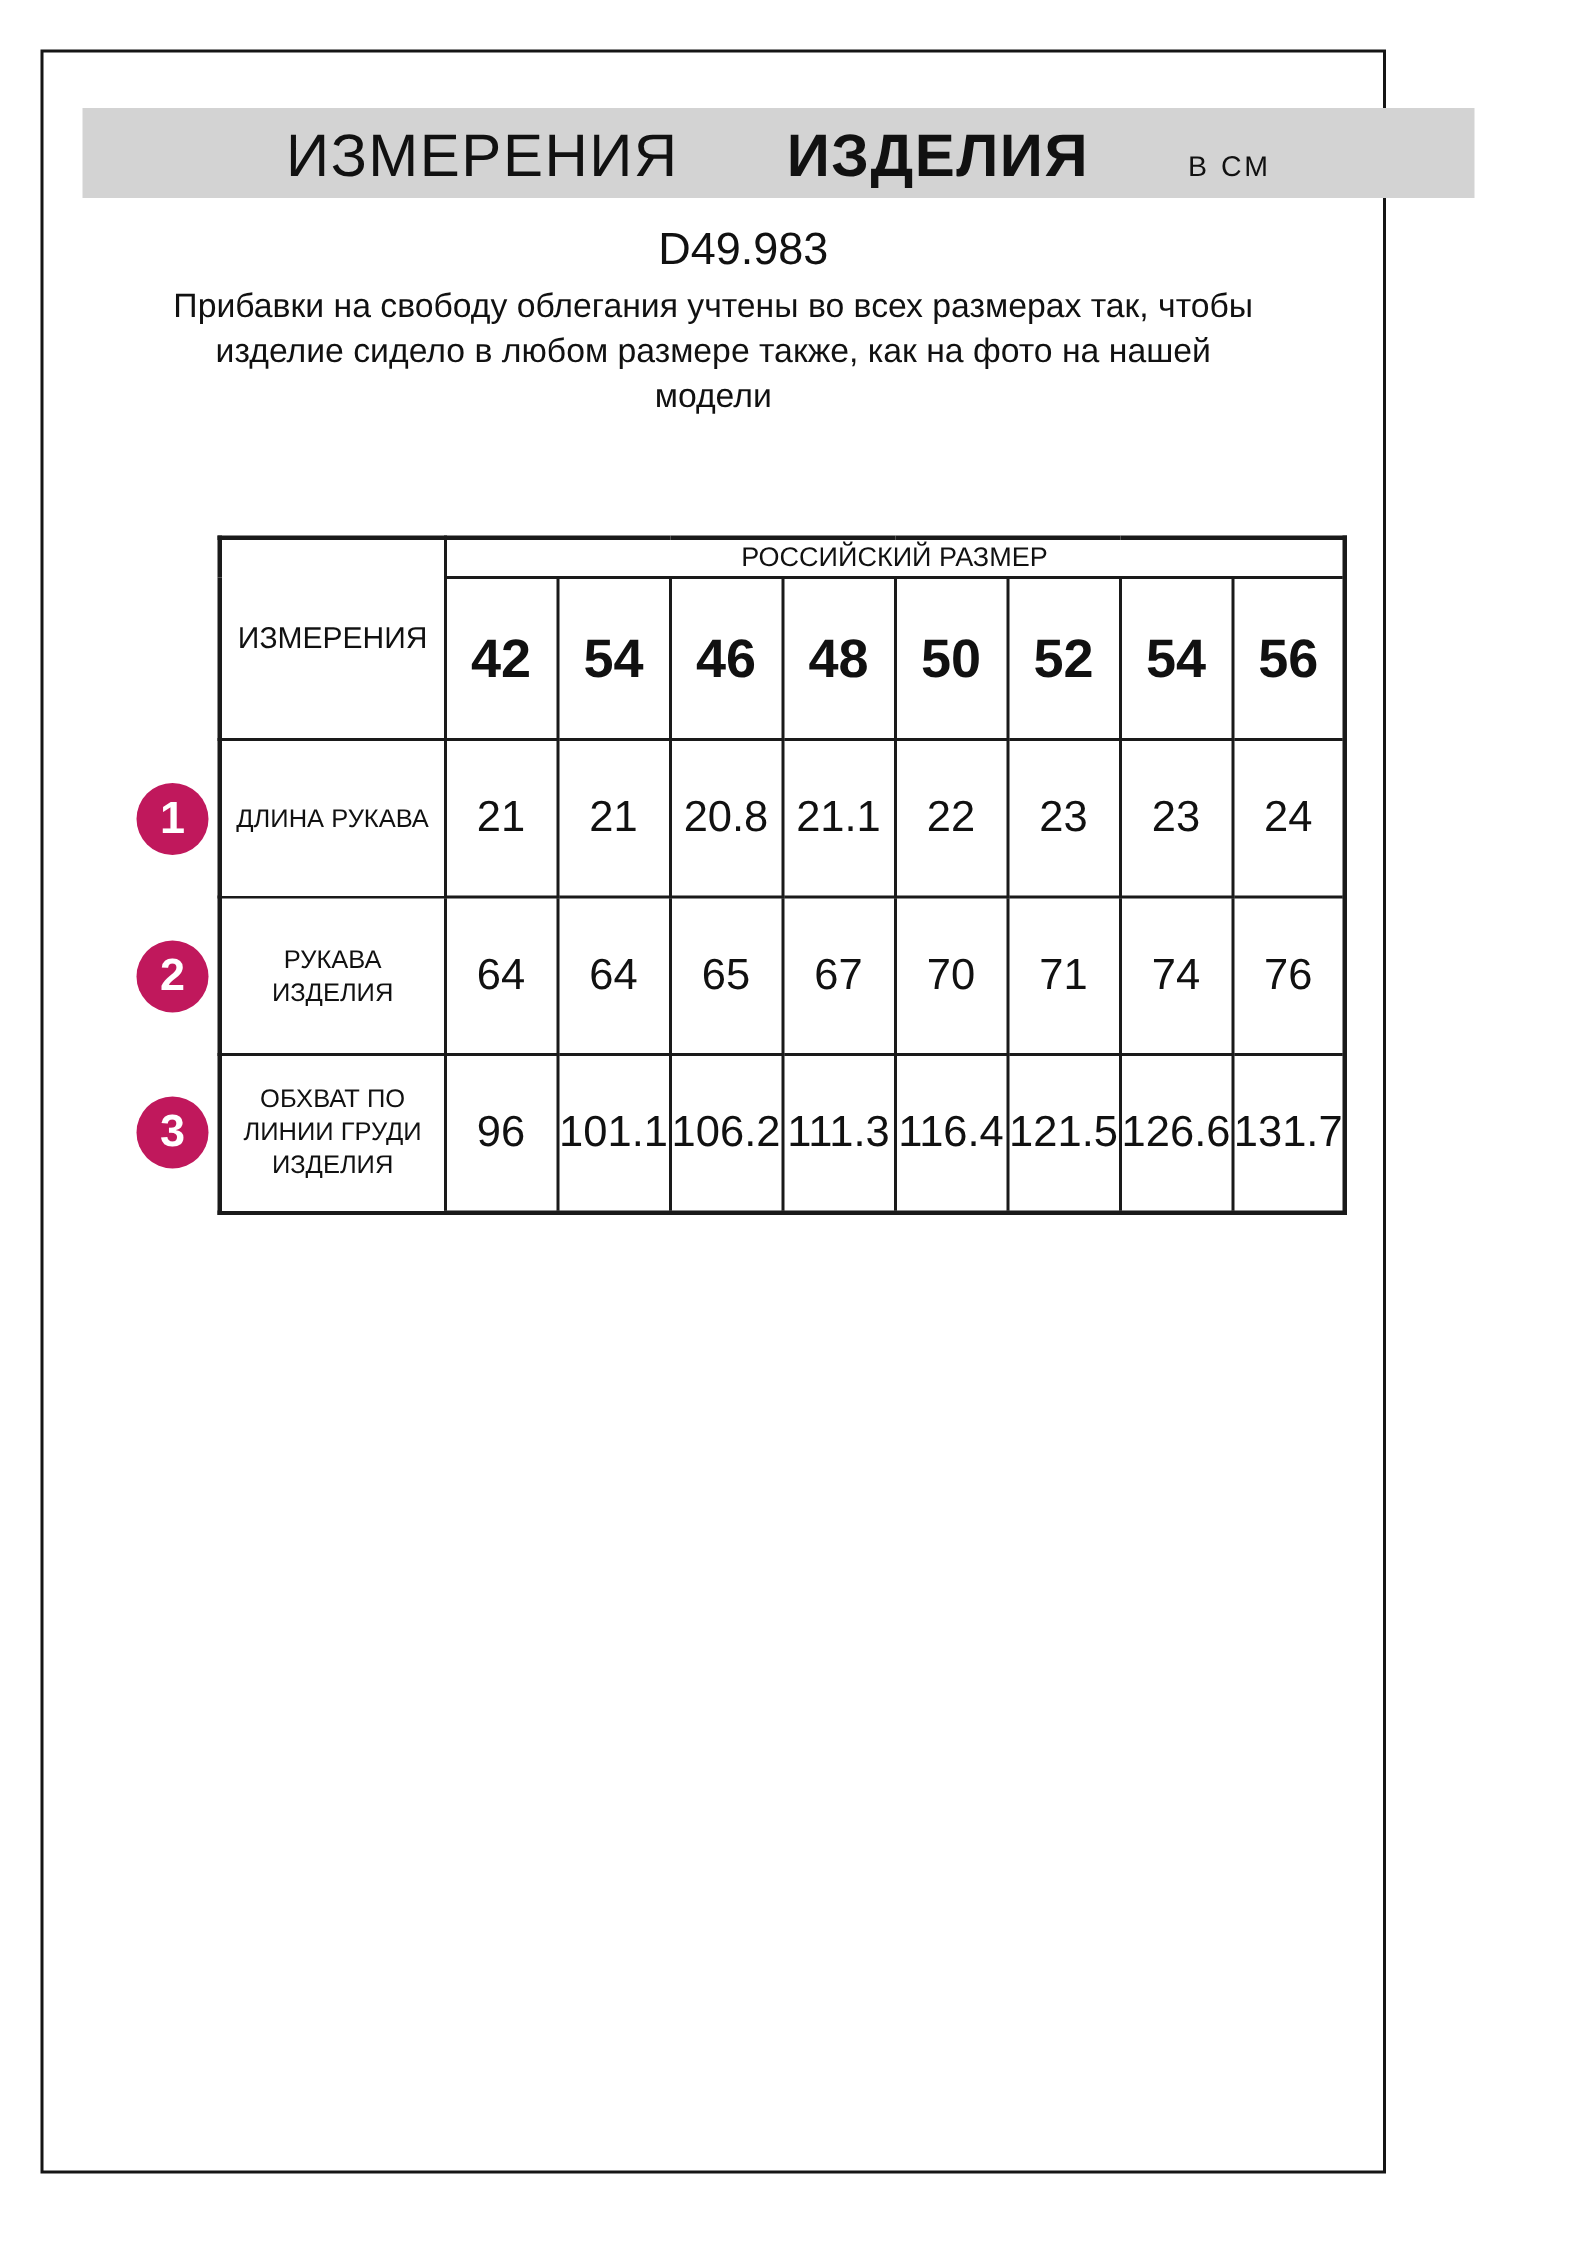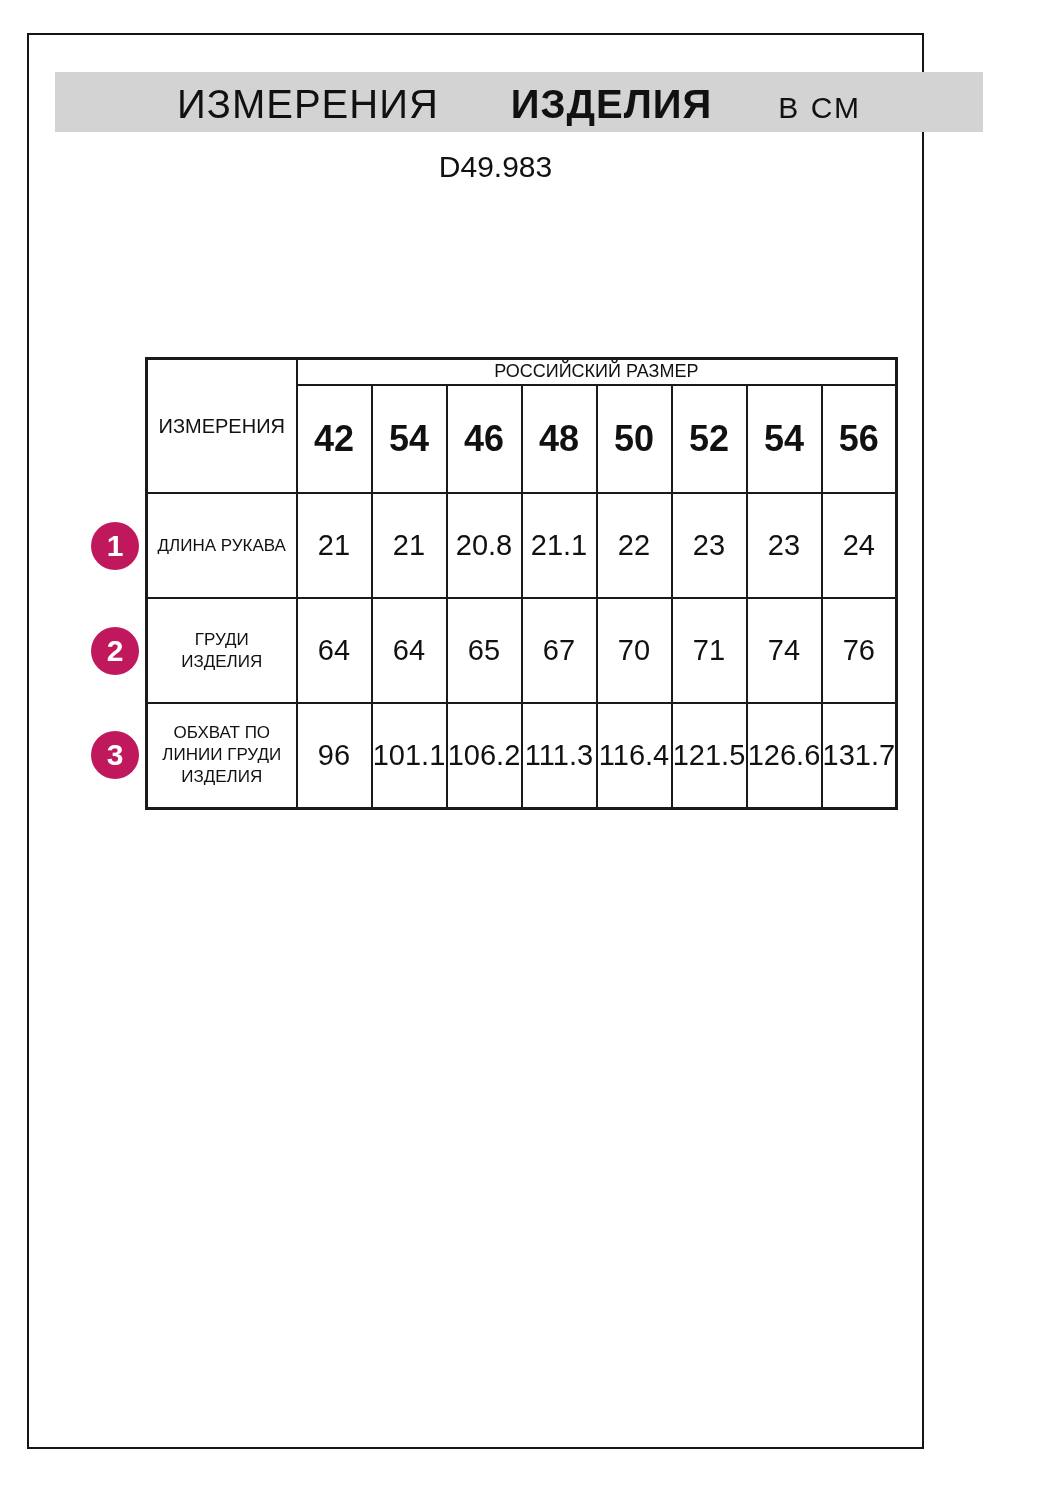--- a/index.html
+++ b/index.html
@@ -28,21 +28,21 @@
     left: 26px; top: 37px;
     width: 928px; height: 60px;
     background: var(--banner-bg);
     display: flex;
     align-items: baseline;
     justify-content: center;
     padding-top: 10px;
   }
   .banner .w1 { font-size: 40px; font-weight: 400; letter-spacing: 1px; }
   .banner .w2 { font-size: 40px; font-weight: 700; letter-spacing: 1px; margin-left: 72px; }
-  .banner .unit { font-size: 30px; font-weight: 400; letter-spacing: 2px; margin-left: 66px; }
+  .banner .unit { font-size: 19px; font-weight: 400; letter-spacing: 2px; margin-left: 66px; }
   
   .article {
     margin-top: 115px;
     text-align: center;
     font-size: 30px;
     font-weight: 400;
     margin-left: 40px;
   }
   .subtitle {
     margin-top: 5px;
@@ -114,20 +114,25 @@
 <div class="page-frame">
 
   <div class="banner">
     <span class="w1">ИЗМЕРЕНИЯ</span>
     <span class="w2">ИЗДЕЛИЯ</span>
     <span class="unit">В СМ</span>
   </div>
 
   <div class="article">D49.983</div>
 
+  <div class="subtitle">
+    <div>Прибавки на свободу облегания учтены во всех размерах так, чтобы</div>
+    <div>изделие сидело в любом размере также, как на фото на нашей</div>
+    <div>модели</div>
+  </div>
 
   <div class="table-zone">
     <table class="meas">
       <colgroup>
         <col style="width:150px">
         <col style="width:75px">
           <col style="width:75px">
           <col style="width:75px">
           <col style="width:75px">
         <col style="width:75px">
@@ -162,21 +167,21 @@
             <td class="value-cell">20.8</td>
             <td class="value-cell">21.1</td>
             <td class="value-cell">22</td>
             <td class="value-cell">23</td>
             <td class="value-cell">23</td>
             <td class="value-cell">24</td>
           </tr>
           <tr class="body-row">
             <td class="label-cell">
               <span class="badge">2</span>
-              <div>ГРУДИ</div>
+              <div>РУКАВА</div>
               <div>ИЗДЕЛИЯ</div>
             </td>
             <td class="value-cell">64</td>
             <td class="value-cell">64</td>
             <td class="value-cell">65</td>
             <td class="value-cell">67</td>
             <td class="value-cell">70</td>
             <td class="value-cell">71</td>
             <td class="value-cell">74</td>
             <td class="value-cell">76</td>

